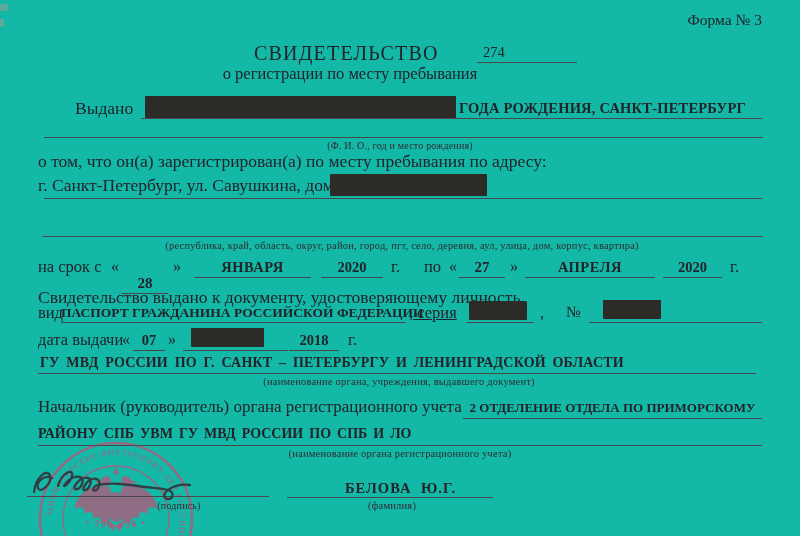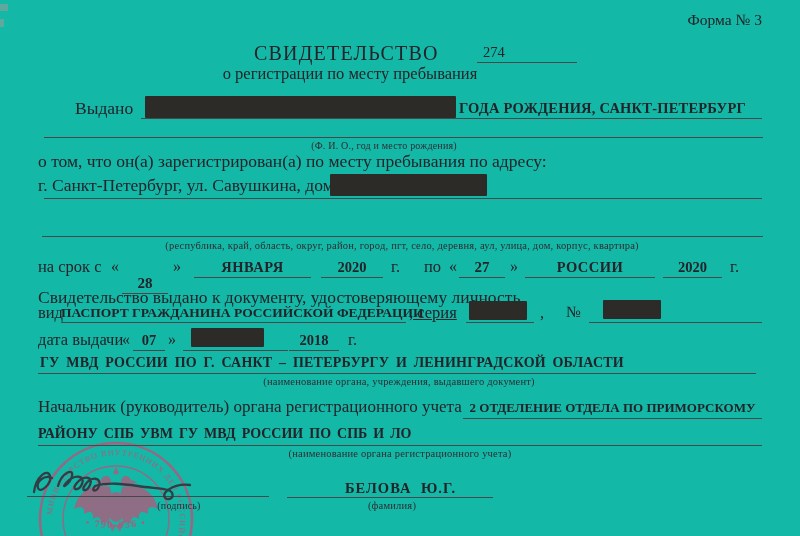--- a/index.html
+++ b/index.html
@@ -34,41 +34,41 @@
   <div class="abs" style="right:38px;top:11px;font-size:15.5px;">Форма № 3</div>
   <div class="abs" style="left:254px;top:42px;font-size:20px;letter-spacing:1.2px;">СВИДЕТЕЛЬСТВО</div>
   <div class="slot" style="left:477px;top:42px;width:100px;font-size:14.5px;text-align:left;padding-left:6px;">274</div>
   <div class="abs center" style="left:350px;top:65px;font-size:16.5px;">о регистрации по месту пребывания</div>
 
   <div class="abs" style="left:75px;top:98px;font-size:17.5px;">Выдано</div>
   <div class="bar" style="left:145px;top:96px;width:311px;height:22px;"></div>
   <div class="abs b" style="left:459px;top:100px;font-size:14.5px;letter-spacing:0.2px;">ГОДА РОЖДЕНИЯ, САНКТ-ПЕТЕРБУРГ</div>
   <div class="rule" style="left:141px;top:118px;width:621px;"></div>
   <div class="rule" style="left:44px;top:137px;width:719px;"></div>
-  <div class="abs cap center" style="left:384px;top:140px;">(Ф. И. О., год и место рождения)</div>
+  <div class="abs cap center" style="left:400px;top:140px;">(Ф. И. О., год и место рождения)</div>
 
   <div class="abs" style="left:38px;top:151px;font-size:17.5px;">о том, что он(а) зарегистрирован(а) по месту пребывания по адресу:</div>
   <div class="abs" style="left:38px;top:175px;font-size:17.5px;">г. Санкт-Петербург, ул. Савушкина, дом</div>
   <div class="bar" style="left:330px;top:174px;width:157px;height:22px;"></div>
   <div class="rule" style="left:44px;top:198px;width:718px;"></div>
   <div class="rule" style="left:42px;top:236px;width:721px;"></div>
   <div class="abs cap center" style="left:402px;top:240px;font-size:10.5px;">(республика, край, область, округ, район, город, пгт, село, деревня, аул, улица, дом, корпус, квартира)</div>
 
   <div class="abs" style="left:38px;top:258px;font-size:16.5px;">на срок с</div>
   <div class="abs" style="left:111px;top:258px;font-size:16px;">«</div>
   <div class="slot b" style="left:122px;top:273px;width:46px;font-size:15px;">28</div>
   <div class="abs" style="left:173px;top:258px;font-size:16px;">»</div>
   <div class="slot b" style="left:194px;top:257px;width:117px;font-size:14.5px;letter-spacing:0.5px;">ЯНВАРЯ</div>
   <div class="slot b" style="left:321px;top:257px;width:62px;font-size:14.5px;">2020</div>
   <div class="abs" style="left:391px;top:258px;font-size:16.5px;">г.</div>
   <div class="abs" style="left:424px;top:258px;font-size:16.5px;">по</div>
   <div class="abs" style="left:449px;top:258px;font-size:16px;">«</div>
   <div class="slot b" style="left:459px;top:257px;width:46px;font-size:15px;">27</div>
   <div class="abs" style="left:510px;top:258px;font-size:16px;">»</div>
-  <div class="slot b" style="left:525px;top:257px;width:130px;font-size:14.5px;letter-spacing:0.5px;">РОССИИ</div>
+  <div class="slot b" style="left:525px;top:257px;width:130px;font-size:14.5px;letter-spacing:0.5px;">АПРЕЛЯ</div>
   <div class="slot b" style="left:663px;top:257px;width:59px;font-size:14.5px;">2020</div>
   <div class="abs" style="left:730px;top:258px;font-size:16.5px;">г.</div>
 
   <div class="abs" style="left:38px;top:287px;font-size:17.5px;">Свидетельство выдано к документу, удостоверяющему личность</div>
   <div class="abs" style="left:38px;top:304px;font-size:16.5px;">вид</div>
   <div class="slot sb" style="left:61px;top:302px;width:345px;font-size:13.5px;">ПАСПОРТ ГРАЖДАНИНА РОССИЙСКОЙ ФЕДЕРАЦИИ</div>
   <div class="abs" style="left:409px;top:304px;font-size:16.5px;text-decoration:underline;">, серия</div>
   <div class="slot" style="left:466px;top:302px;width:68px;"></div>
   <div class="bar" style="left:469px;top:301px;width:58px;height:19px;"></div>
   <div class="abs" style="left:540px;top:304px;font-size:16.5px;">,</div>

